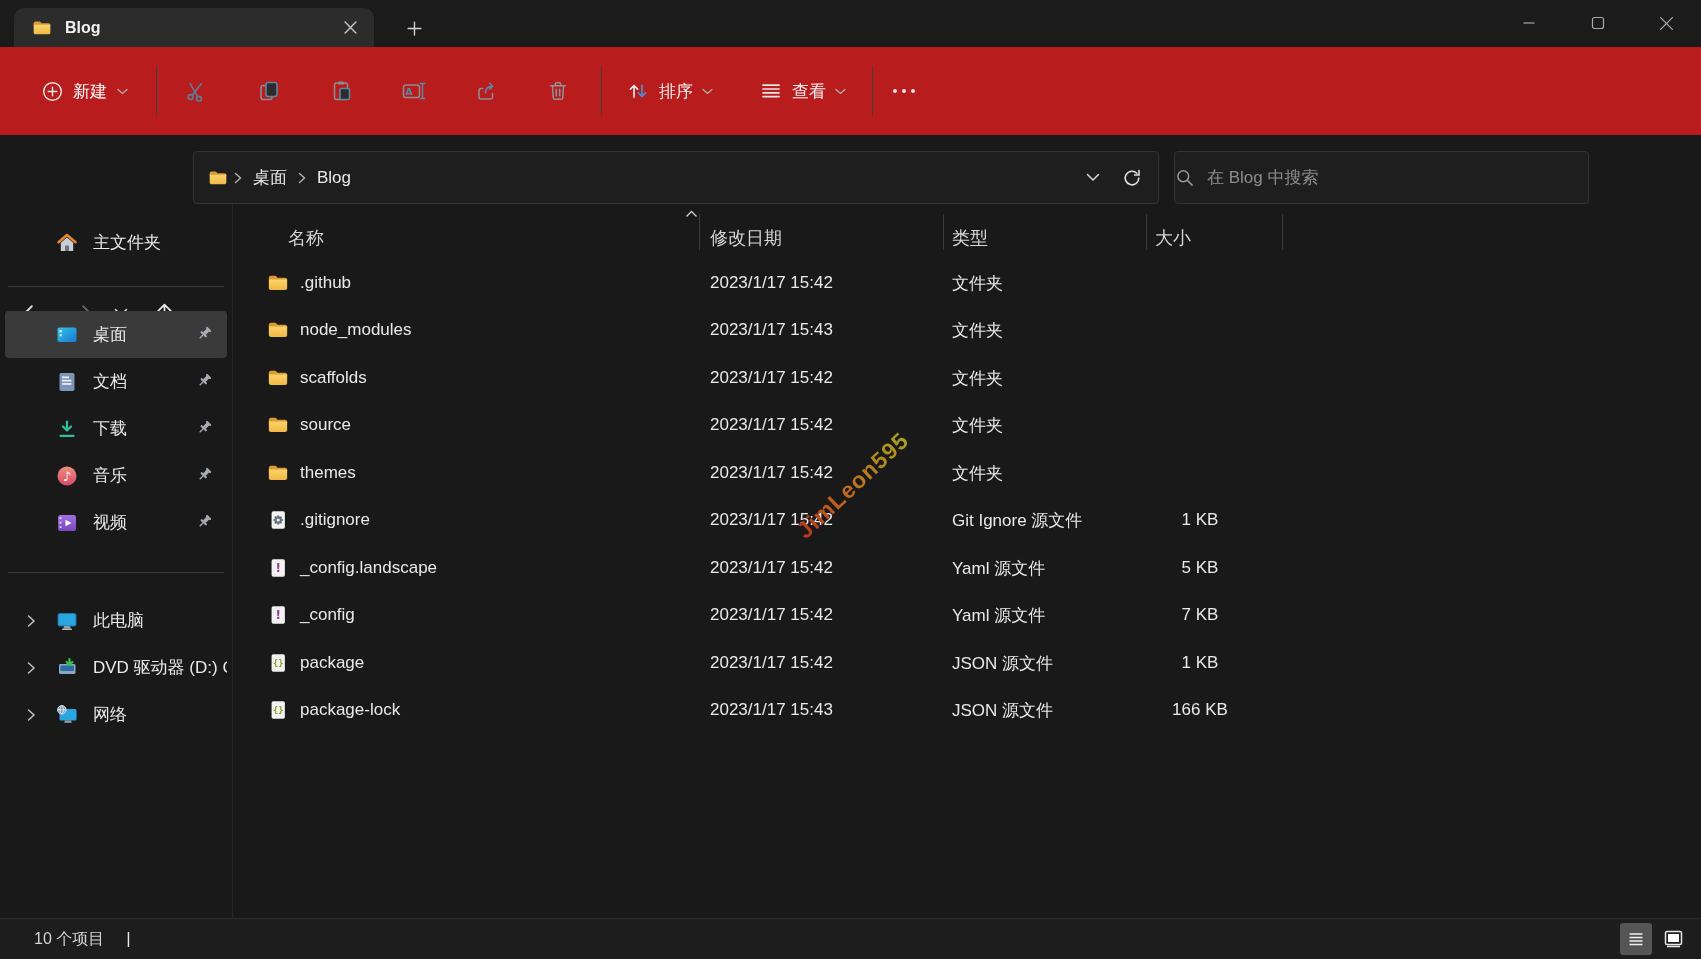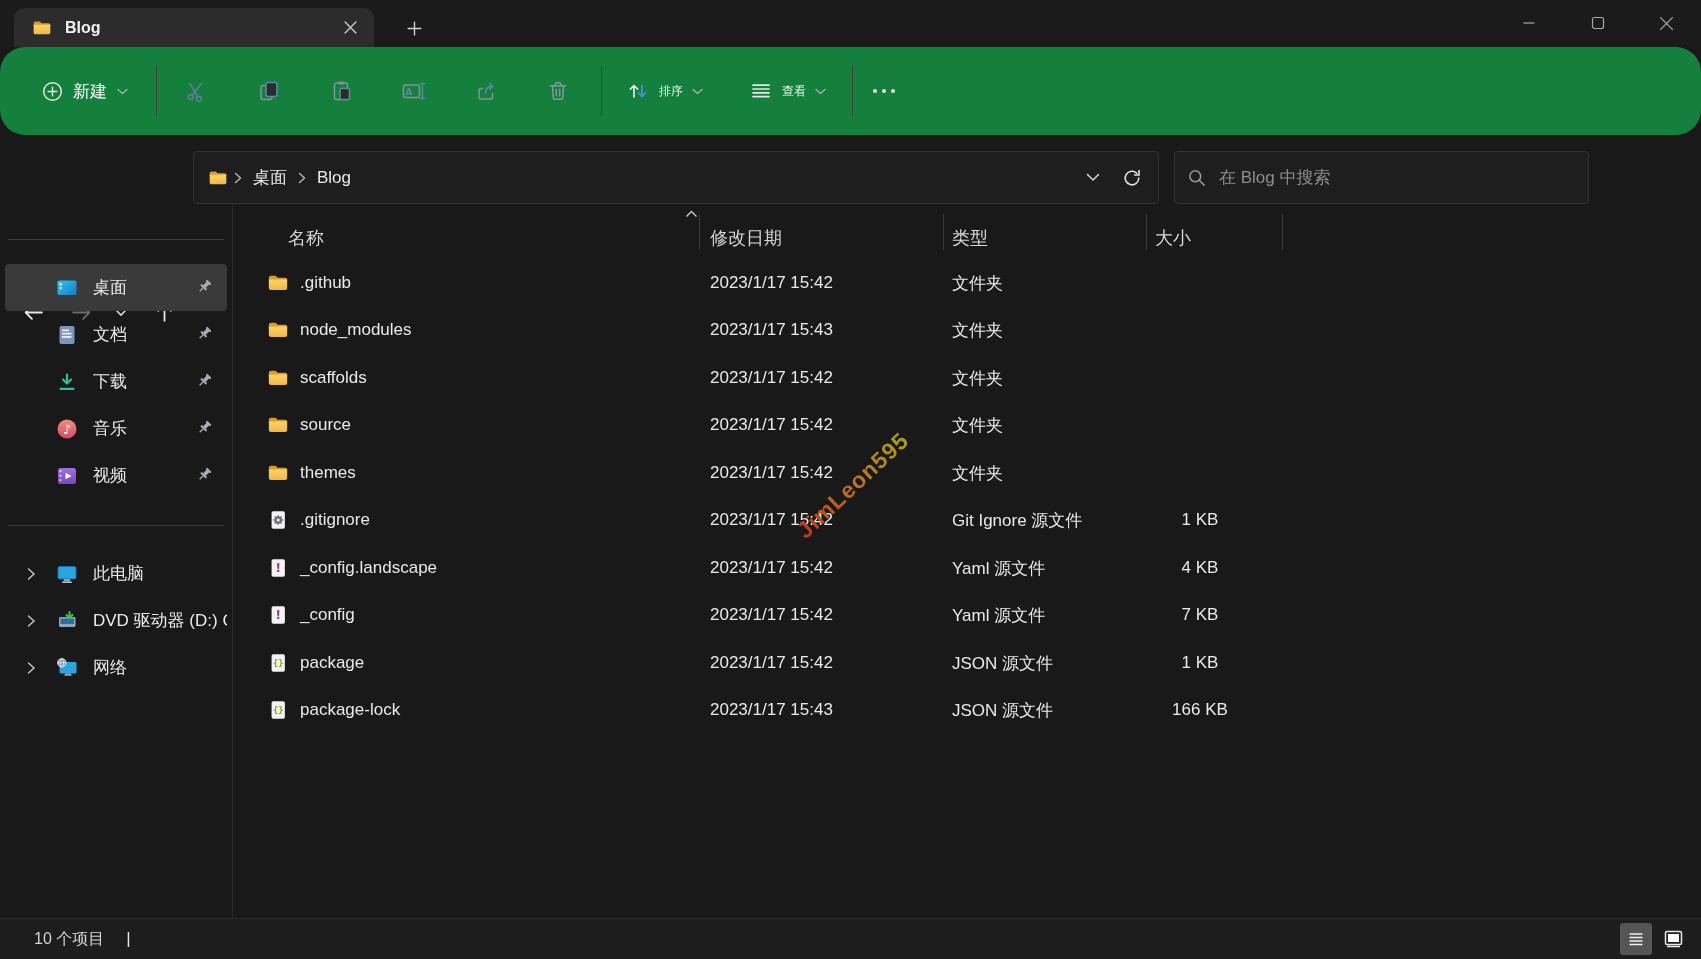--- a/index.html
+++ b/index.html
@@ -12,39 +12,39 @@
   .tab { position:absolute; left:14px; top:8px; width:360px; height:39px; background:#2c2c2c;
          border-radius:10px 10px 0 0; display:flex; align-items:center; padding:0 10px 0 18px; }
   .tab-label { font-size:16px; font-weight:700; color:#f2f2f2; margin-left:13px; flex:1; }
   .iconbtn { display:flex; align-items:center; justify-content:center; background:transparent; border:none; cursor:pointer; }
   .tab-close { width:28px; height:28px; border-radius:4px; }
   .newtab { position:absolute; left:398px; top:15px; width:32px; height:26px; border-radius:4px; }
   .win-controls { position:absolute; right:0; top:0; height:46px; display:flex; }
   .win-btn { width:69px; height:46px; display:flex; align-items:center; justify-content:center; }
 
   
-  .cmdbar { position:absolute; left:0; top:47px; width:100%; height:88px; background:#15803d; display:flex; align-items:center;border-radius:25px; }
+  .cmdbar { position:absolute; left:0; top:47px; width:100%; height:88px; background:#b91c1c; display:flex; align-items:center; }
   .btn-new { display:flex; align-items:center; gap:10px; margin-left:28px; padding:9px 14px; border-radius:5px; }
   .btn-new .lbl { font-size:17px; color:#ffffff; }
   .vdiv { width:1px; height:50px; background:#404040; }
   .cmd-ico { width:46px; height:46px; border-radius:5px; display:flex; align-items:center; justify-content:center; }
   .cmd-drop { display:flex; align-items:center; gap:9px; padding:9px 12px; border-radius:5px; }
-  .cmd-drop .lbl { font-size:12px; color:#f0f0f0; }
+  .cmd-drop .lbl { font-size:17px; color:#f0f0f0; }
   .dots { display:flex; gap:5px; align-items:center; }
   .dots i { width:4px; height:4px; border-radius:50%; background:#e6e6e6; }
 
   
   .addr-row { position:absolute; left:0; top:135px; width:100%; height:77px; background:#191919; }
   .nav-btn { position:absolute; top:158px; width:38px; height:38px; border-radius:4px; }
   .box { position:absolute; top:16px; height:53px; background:#1e1e1e; border:1px solid #333333; border-radius:4px;
          display:flex; align-items:center; }
   .addr-box { left:193px; width:966px; padding:0 6px 0 14px; }
   .crumb { font-size:17px; color:#eaeaea; padding:5px 9px; border-radius:4px; }
   .crumb-sep { margin:0 2px; display:flex; }
-  .search-box { left:1174px; width:415px; padding:0 12px; gap:13px; }
+  .search-box { left:1174px; width:415px; padding:0 0; gap:13px; }
   .search-box input { flex:1; background:transparent; border:none; outline:none; font-size:17px; color:#cccccc;
                       font-family:"Liberation Sans","DejaVu Sans",sans-serif; }
   .search-box input::placeholder { color:#8d8d8d; opacity:1; }
 
   
   .content { position:absolute; left:0; top:204px; width:100%; bottom:41px; }
   .sidebar { position:absolute; left:0; top:0; width:233px; height:100%; border-right:1px solid #262626; padding-top:15px; }
   .side-row { position:relative; height:47px; margin:0 5px; display:flex; align-items:center; border-radius:4px; padding-left:18px; }
   .side-row.pinned-row { padding-left:50px; }
   .side-row .s-ico { width:24px; height:24px; margin-right:14px; flex:0 0 auto; display:flex; }
@@ -307,20 +307,30 @@
             <path d="M13.2 13.2 L18 18"></path>
           </svg>
       </span>
       <input type="text" placeholder="在 Blog 中搜索" style="">
     </div>
   </div>
 
   <div class="content">
 
     <aside class="sidebar">
+      <div class="side-row pinned-row">
+        <span class="s-ico">
+          <svg width="24" height="24" viewBox="0 0 24 24">
+              <path d="M3.5 11.2 L12 4 L20.5 11.2" stroke="#e8862d" stroke-width="2.6" fill="none" stroke-linecap="round" stroke-linejoin="round"></path>
+              <path d="M5.8 11.8 V20 h12.4 V11.8 L12 6.5 Z" fill="#c9ced6"></path>
+              <rect x="10" y="14.6" width="4" height="5.4" fill="#6b7280"></rect>
+            </svg>
+        </span>
+        <span class="s-lbl">主文件夹</span>
+      </div>
 
       <div class="side-sep"></div>
 
       <div class="side-row pinned-row selected">
         <span class="s-ico">
           <svg width="24" height="24" viewBox="0 0 24 24">
               <rect x="2.5" y="4.5" width="19" height="14.5" rx="1.8" fill="url(#gdesk)"></rect>
               <rect x="4.5" y="7" width="2.4" height="2.4" fill="#eaf6ff" opacity=".9"></rect>
               <rect x="4.5" y="11" width="2.4" height="2.4" fill="#eaf6ff" opacity=".7"></rect>
             </svg>
@@ -578,21 +588,21 @@
         <div class="frow">
           <span class="fcell f-ico">
               <svg width="22" height="22" viewBox="0 0 24 24">
                 <rect x="5" y="2.5" width="14.5" height="19" rx="1.8" fill="#f2f2f2"></rect>
                 <text x="12.2" y="16.8" font-size="13" font-weight="bold" fill="#993a93" text-anchor="middle" font-family="DejaVu Sans, sans-serif">!</text>
               </svg>
             </span>
           <span class="fcell f-name">_config.landscape</span>
           <span class="fcell f-date">2023/1/17 15:42</span>
           <span class="fcell f-type">Yaml 源文件</span>
-          <span class="fcell f-size">4 KB</span>
+          <span class="fcell f-size">5 KB</span>
         </div>
 
         <div class="frow">
           <span class="fcell f-ico">
               <svg width="22" height="22" viewBox="0 0 24 24">
                 <rect x="5" y="2.5" width="14.5" height="19" rx="1.8" fill="#f2f2f2"></rect>
                 <text x="12.2" y="16.8" font-size="13" font-weight="bold" fill="#993a93" text-anchor="middle" font-family="DejaVu Sans, sans-serif">!</text>
               </svg>
             </span>
           <span class="fcell f-name">_config</span>

